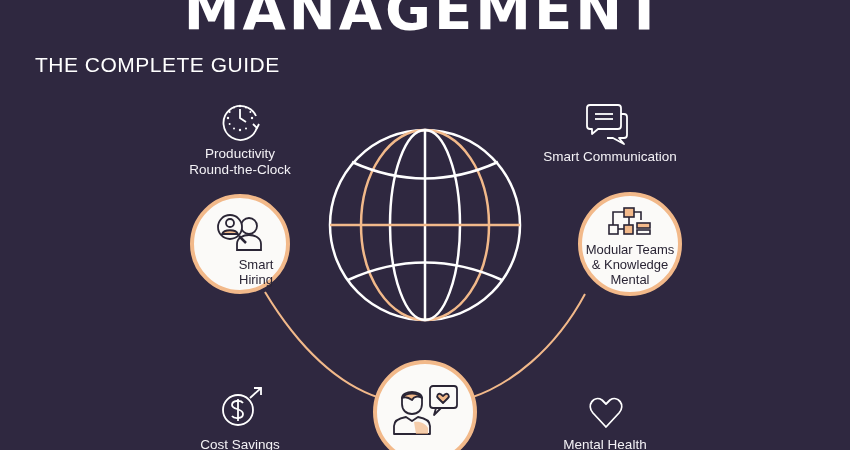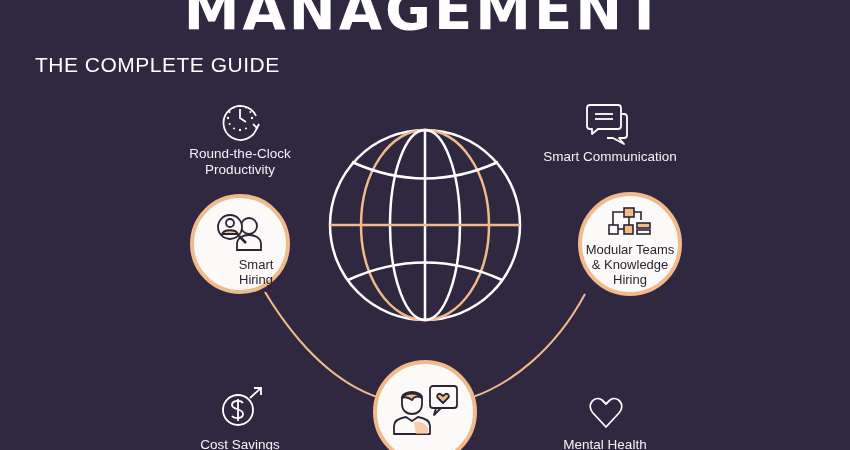--- a/index.html
+++ b/index.html
@@ -91,22 +91,22 @@
     <line x1="250" y1="398" x2="261" y2="388"></line>
     <polyline points="254,388 261,388 261,395"></polyline>
   </g>
 
   <g fill="none" stroke="#ffffff" stroke-width="1.8" stroke-linejoin="round">
     <path d="M606 427 L593 413 C586 405 594 395 602 400 L606 404 L610 400 C618 395 626 405 619 413 Z"></path>
   </g>
 </svg>
 
 <div class="label" style="left:170px; top:146px; width:140px;">
+  <div>Productivity</div>
   <div>Round-the-Clock</div>
-  <div>Productivity</div>
 </div>
 
 <div class="label" style="left:520px; top:149px; width:180px;">
   <div>Smart Communication</div>
 </div>
 
 <div class="circle" style="left:190px; top:194px; width:100px; height:100px;">
   <svg width="60" height="46" viewBox="0 0 60 46" style="margin-top:14px;" fill="none" stroke="#2a2535" stroke-width="1.8">
     <circle cx="39" cy="14" r="8"></circle>
     <path d="M27 38 v-6 c0 -6 6 -9 12 -9 c6 0 12 3 12 9 v6 z"></path>
@@ -125,21 +125,21 @@
     <polyline points="31,6 38,6 38,14"></polyline>
     <rect x="6" y="19" width="9" height="9"></rect>
     <line x1="15" y1="23" x2="21" y2="23"></line>
     <rect x="21" y="19" width="9" height="9" fill="#f2b98a"></rect>
     <line x1="26" y1="11" x2="26" y2="19"></line>
     <rect x="34" y="17" width="13" height="5" fill="#f2b98a"></rect>
     <rect x="34" y="24" width="13" height="4"></rect>
   </svg>
   <div class="clabel">Modular Teams</div>
   <div class="clabel">&amp; Knowledge</div>
-  <div class="clabel">Hiring</div>
+  <div class="clabel">Mental</div>
 </div>
 
 <div class="circle" style="left:373px; top:360px; width:104px; height:104px;">
   <svg width="70" height="56" viewBox="0 0 70 56" style="margin-top:20px;" fill="none" stroke="#2a2535" stroke-width="1.8" stroke-linejoin="round">
     <path d="M12 14 c0 -8 20 -8 20 0 v6 c0 6 -4 10 -10 10 c-6 0 -10 -4 -10 -10 z"></path>
     <path d="M12 14 c4 -6 16 -6 20 0 c-4 -2 -8 -2 -10 2 c-4 -3 -8 -3 -10 -2 z" fill="#f2b98a"></path>
     <path d="M4 50 v-8 c0 -6 6 -8 12 -9 l6 4 l6 -4 c6 1 12 3 12 9 v8 z"></path>
     <path d="M24 38 c6 -1 12 2 14 6 v6 h-12 z" fill="#f2b98a" stroke="none" opacity="0.7"></path>
     <rect x="40" y="2" width="27" height="22" rx="3"></rect>
     <polyline points="46,24 44,31 51,24"></polyline>

